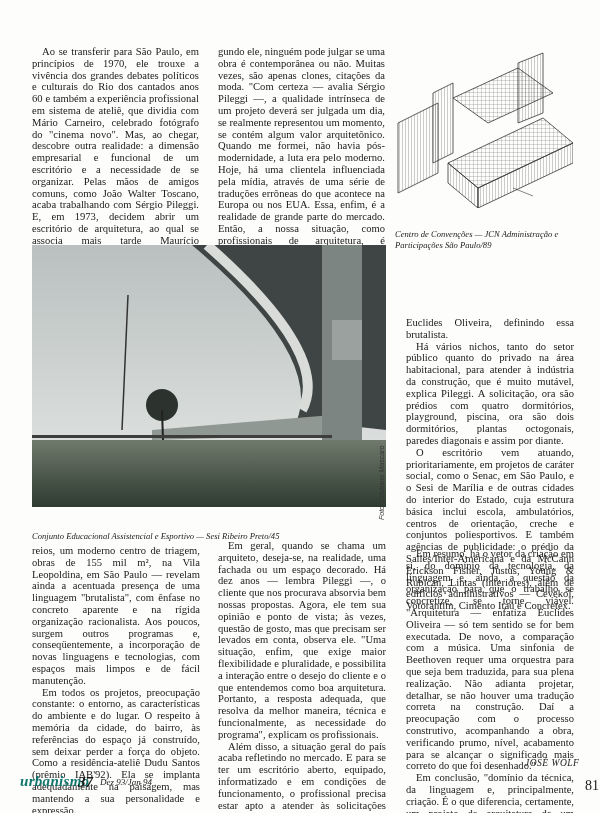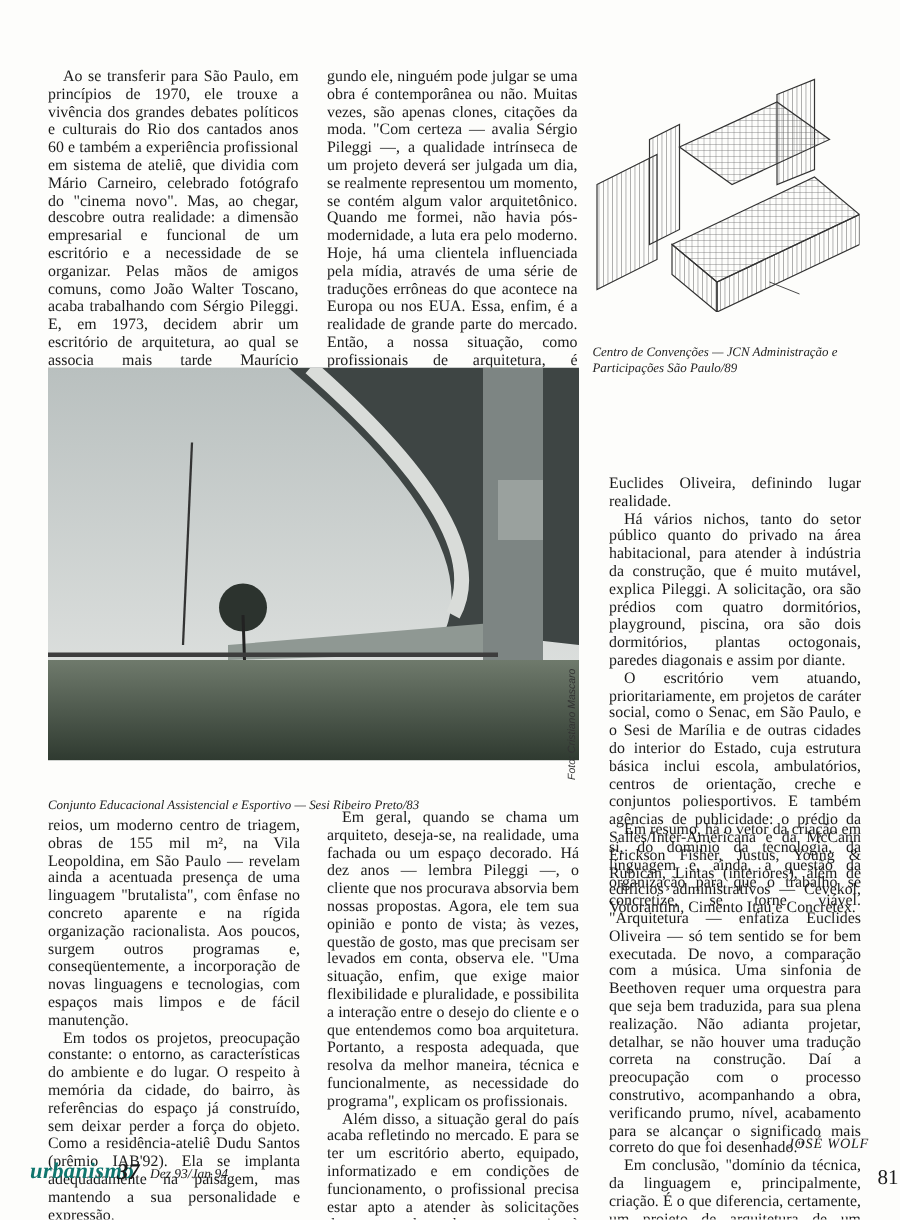--- a/index.html
+++ b/index.html
@@ -86,24 +86,24 @@
     <line x1="96" y1="50" x2="90" y2="185" stroke="#333" stroke-width="1.5"></line>
     <circle cx="130" cy="160" r="16" fill="#2c332e"></circle>
     <line x1="130" y1="165" x2="131" y2="195" stroke="#222" stroke-width="2"></line>
     <rect x="0" y="190" width="300" height="3" fill="#3d3d3d"></rect>
     <rect x="0" y="195" width="354" height="67" fill="url(#grass)"></rect>
   </svg>
 </div>
 <div class="credit">
   <span>Foto: Cristiano Mascaro</span>
 </div>
-<div class="caption cap-photo">Conjunto Educacional Assistencial e Esportivo — Sesi Ribeiro Preto/83</div>
+<div class="caption cap-photo">Conjunto Educacional Assistencial e Esportivo — Sesi Ribeiro Preto/45</div>
 
 <div class="col c3-mid">
-  <p class="noindent">Euclides Oliveira, definindo lugar realidade.</p>
+  <p class="noindent">Euclides Oliveira, definindo essa brutalista.</p>
   <p>Há vários nichos, tanto do setor público quanto do privado na área habitacional, para atender à indústria da construção, que é muito mutável, explica Pileggi. A solicitação, ora são prédios com quatro dormitórios, playground, piscina, ora são dois dormitórios, plantas octogonais, paredes diagonais e assim por diante.</p>
   <p>O escritório vem atuando, prioritariamente, em projetos de caráter social, como o Senac, em São Paulo, e o Sesi de Marília e de outras cidades do interior do Estado, cuja estrutura básica inclui escola, ambulatórios, centros de orientação, creche e conjuntos poliesportivos. E também agências de publicidade: o prédio da Salles/Inter-Americana e da McCann Erickson Fisher, Justus, Young &amp; Rubican, Lintas (interiores), além de edifícios administrativos — Cevekol, Votorantim, Cimento Itaú e Concretex.</p>
 </div>
 
 <div class="col c1-bot">
   <p class="noindent">reios, um moderno centro de triagem, obras de 155 mil m², na Vila Leopoldina, em São Paulo — revelam ainda a acentuada presença de uma linguagem "brutalista", com ênfase no concreto aparente e na rígida organização racionalista. Aos poucos, surgem outros programas e, conseqüentemente, a incorporação de novas linguagens e tecnologias, com espaços mais limpos e de fácil manutenção.</p>
   <p>Em todos os projetos, preocupação constante: o entorno, as características do ambiente e do lugar. O respeito à memória da cidade, do bairro, às referências do espaço já construído, sem deixar perder a força do objeto. Como a residência-ateliê Dudu Santos (prêmio IAB'92). Ela se implanta adequadamente na paisagem, mas mantendo a sua personalidade e expressão.</p>
 
 </div>
 

